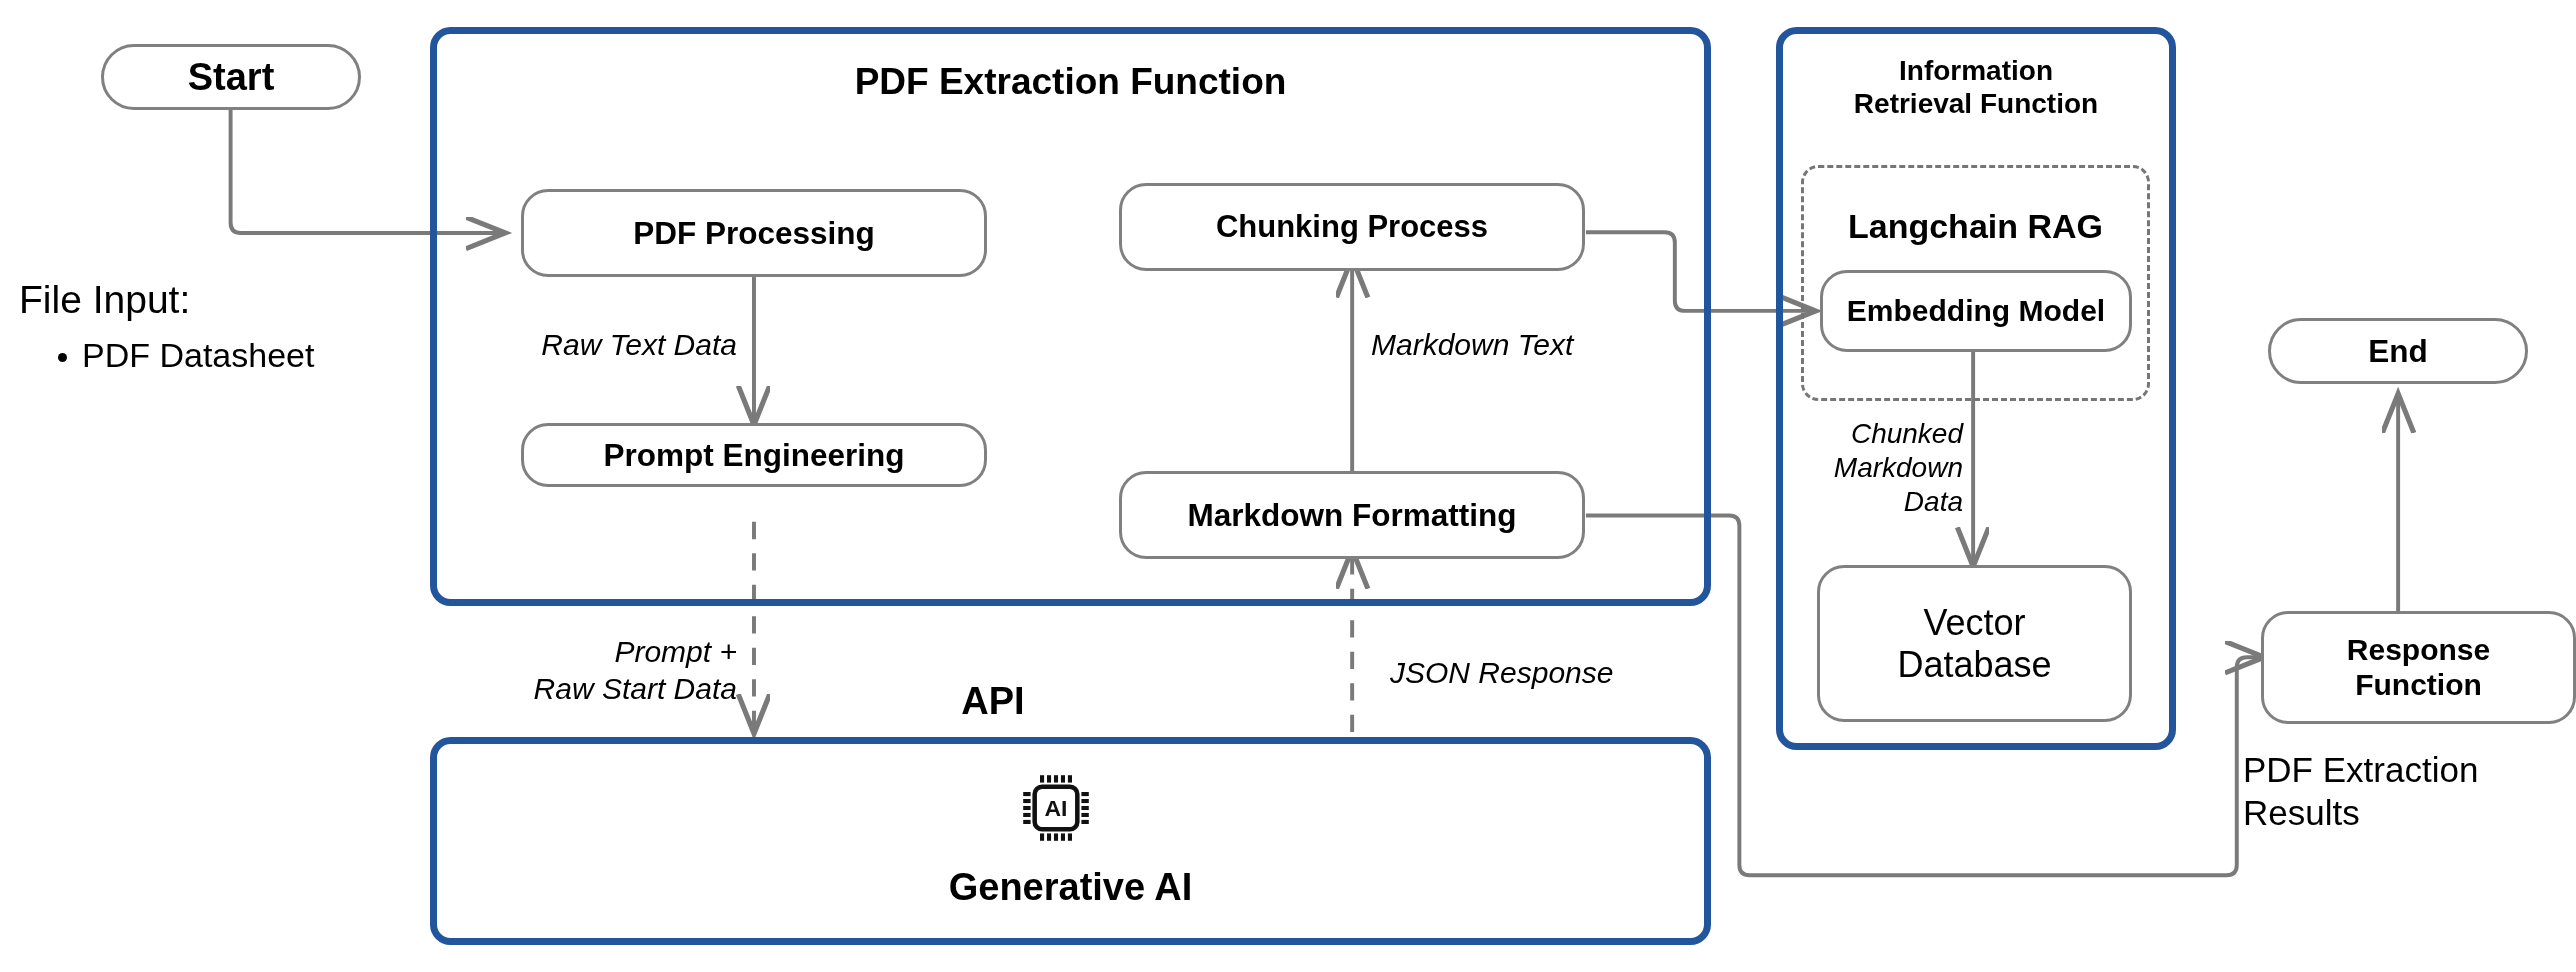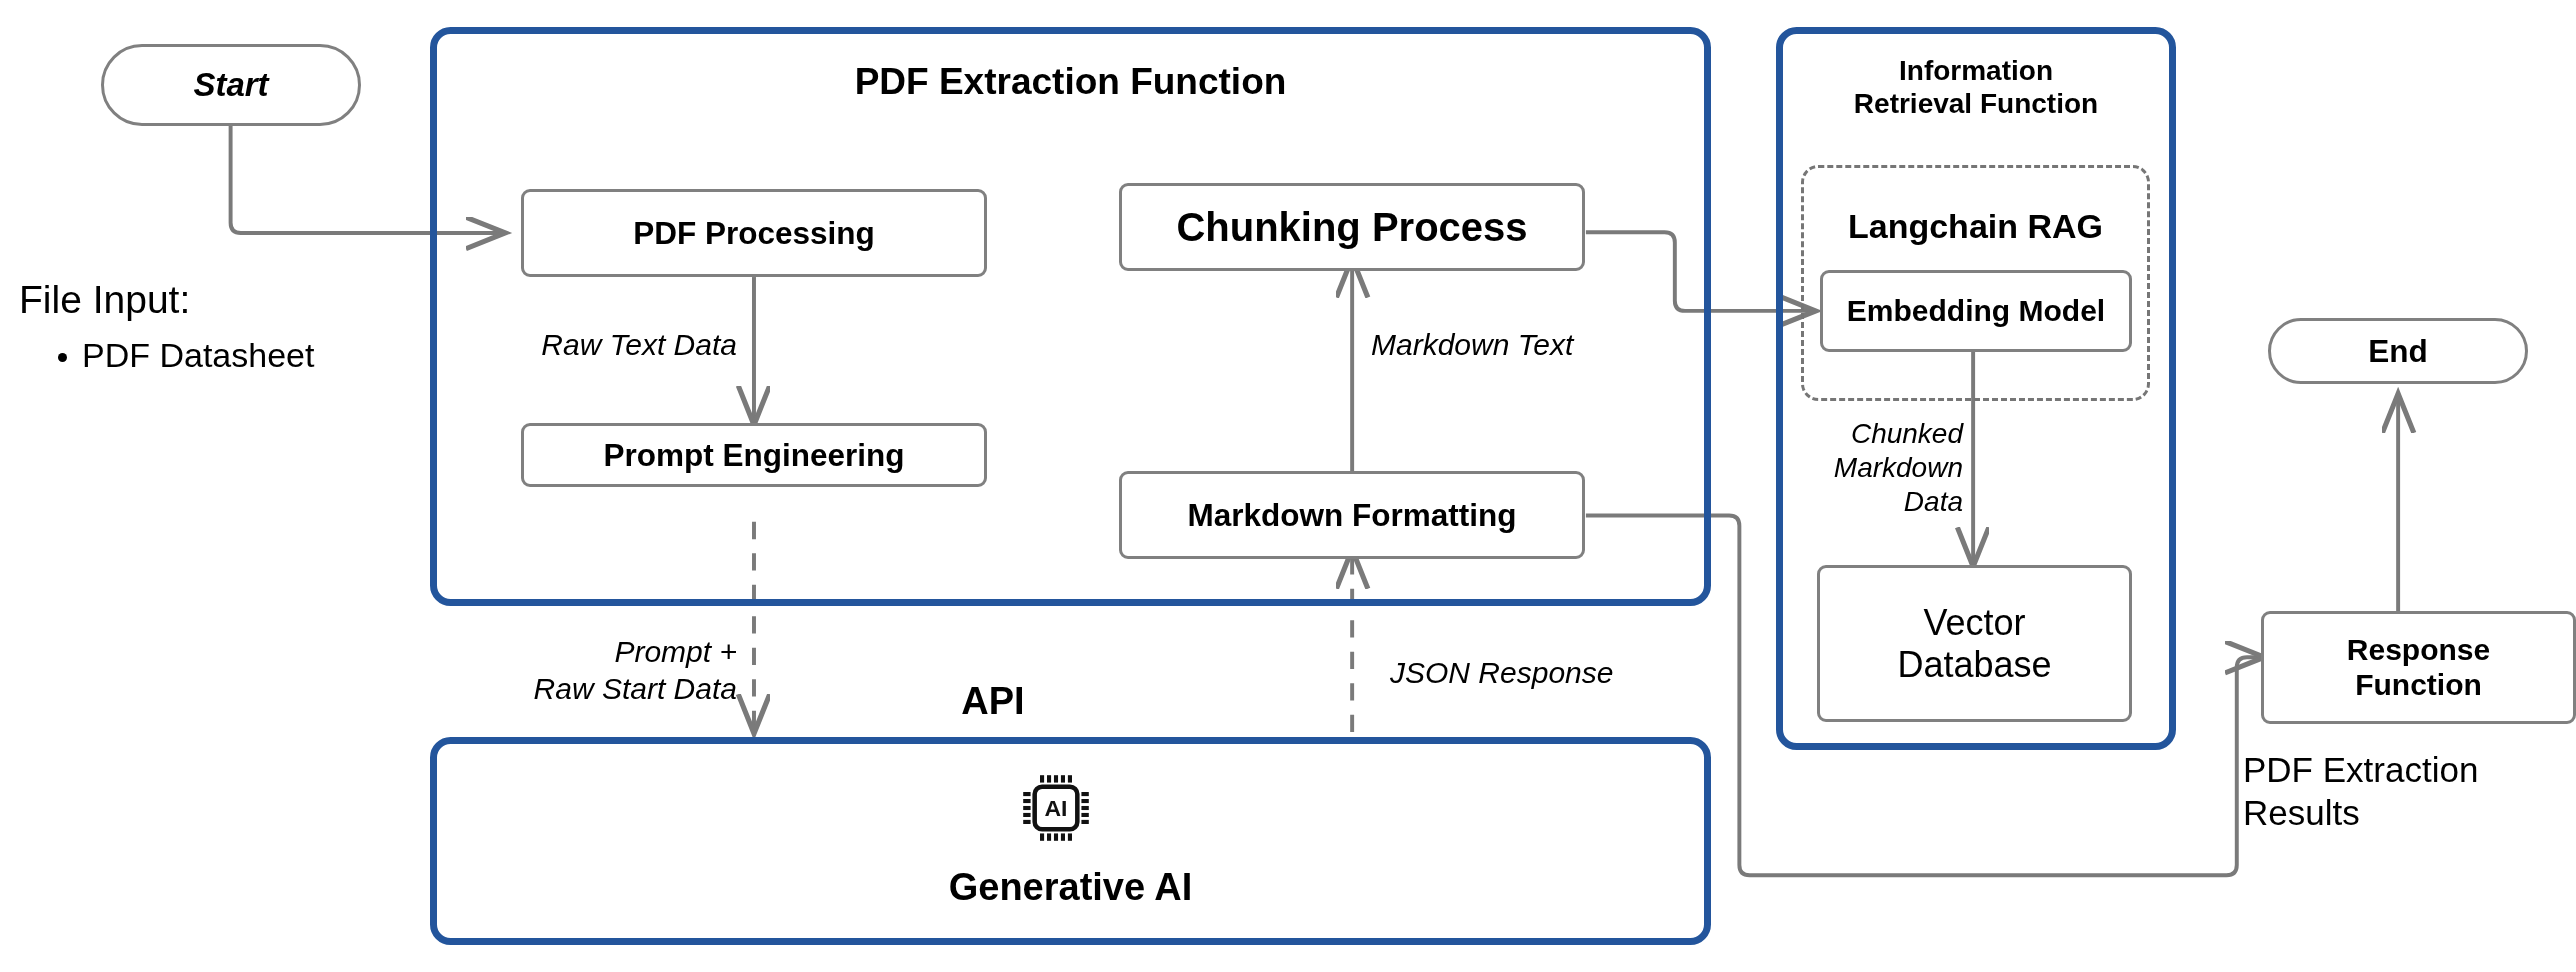--- a/index.html
+++ b/index.html
@@ -53,21 +53,21 @@
     left: 0; right: 0;
     text-align: center;
     font-weight: bold;
     color: #000000;
   }
 
   
   .node {
     position: absolute;
     border: 3.9px solid #808080;
-    border-radius: 9px;
+    border-radius: 27px;
     background: #ffffff;
     box-sizing: border-box;
     display: flex;
     align-items: center;
     justify-content: center;
     text-align: center;
     color: #000000;
     font-weight: bold;
     line-height: 1.16;
   }
@@ -217,29 +217,29 @@
         <line x1="81" y1="50" x2="90" y2="50"></line>
         <line x1="81" y1="58.5" x2="90" y2="58.5"></line>
         <line x1="81" y1="67" x2="90" y2="67"></line>
       </g>
       <text x="50" y="50" text-anchor="middle" dominant-baseline="central" font-family="Liberation Sans, sans-serif" font-size="28" font-weight="bold" fill="#111111">AI</text>
     </svg>
   </div>
 
   <div class="genai-label" style="left:430px; top:866px; width:1281px; font-size:38px;">Generative AI</div>
 
-  <div class="pill" style="left:101px; top:44px; width:260px; height:82px; font-size:33px;font-style:italic;">Start</div>
+  <div class="pill" style="left:101px; top:44px; width:260px; height:66px; font-size:38px;">Start</div>
 
   <div class="pill" style="left:2268px; top:318px; width:260px; height:66px; font-size:31.5px;">End</div>
 
   <div class="node" style="left:521px; top:189px; width:466px; height:88px; font-size:31.5px;">PDF Processing</div>
 
   <div class="node" style="left:521px; top:423px; width:466px; height:64px; font-size:31.5px;">Prompt Engineering</div>
 
-  <div class="node" style="left:1119px; top:183px; width:466px; height:88px; font-size:40px;">Chunking Process</div>
+  <div class="node" style="left:1119px; top:183px; width:466px; height:88px; font-size:31px;">Chunking Process</div>
 
   <div class="node" style="left:1119px; top:471px; width:466px; height:88px; font-size:31.5px;">Markdown Formatting</div>
 
   <div class="node" style="left:1820px; top:270px; width:312px; height:82px; font-size:30px;">Embedding Model</div>
 
   <div class="node plain" style="left:1817px; top:565px; width:315px; height:157px; font-size:36px; white-space:pre-line;">Vector
 Database</div>
 
   <div class="node" style="left:2261px; top:611px; width:315px; height:113px; font-size:30px; white-space:pre-line;">Response
 Function</div>

